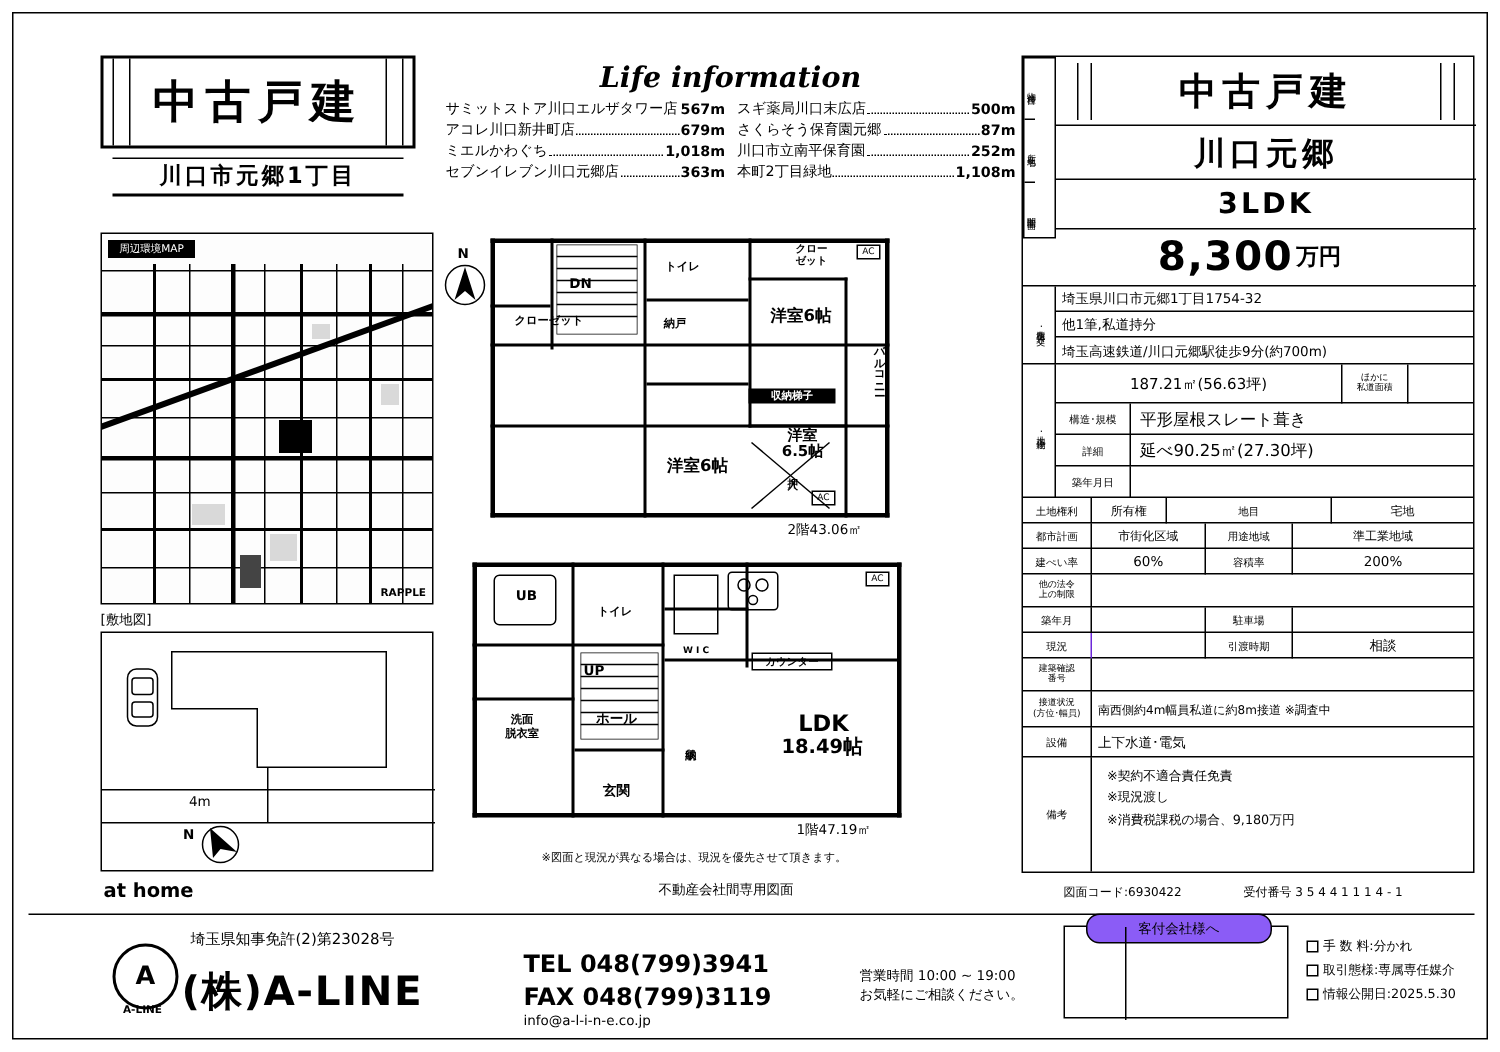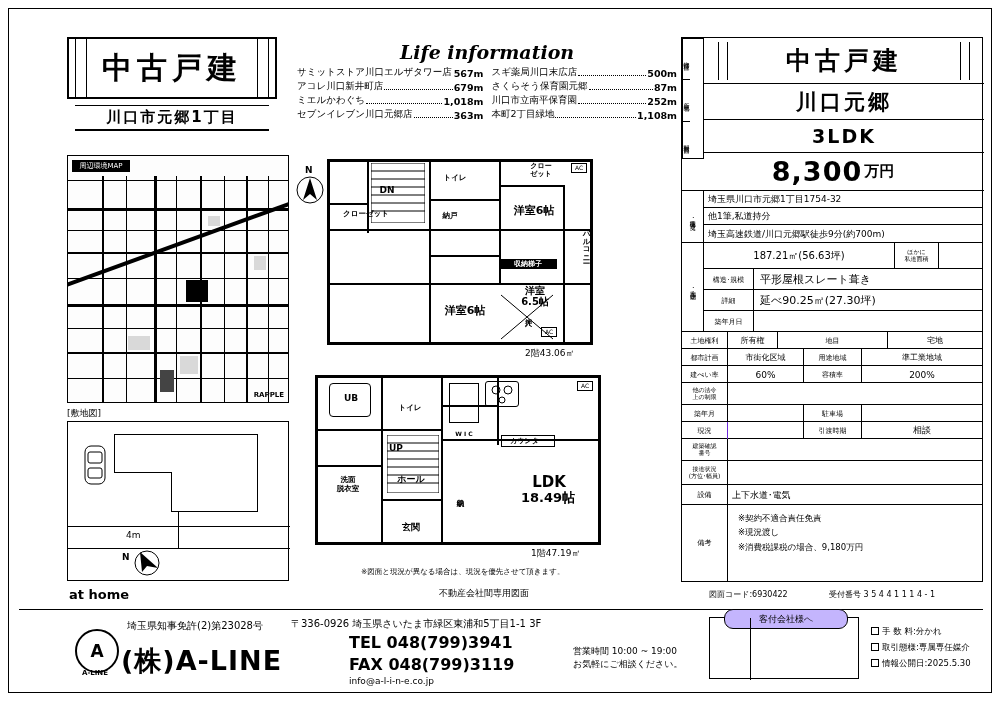--- a/index.html
+++ b/index.html
@@ -121,21 +121,21 @@
   #license{left:118px;top:610px;font-size:10px;}
   #addr{left:282px;top:608px;font-size:10px;}
   #tel{left:340px;top:624px;font-size:16px;font-weight:bold;}
   #fax{left:340px;top:646px;font-size:16px;font-weight:bold;}
   #mail{left:340px;top:667px;font-size:9px;}
   #hours{left:564px;top:636px;font-size:9px;line-height:1.4;}
 
   #stamp-box{left:700px;top:608px;width:150px;height:62px;}
   #stamp-head{
     position:absolute;left:14px;top:-9px;width:122px;height:18px;
-    border:1px solid #000;border-radius:9px;background:#c4b5fd;
+    border:1px solid #000;border-radius:9px;background:#8b5cf6;
     display:flex;align-items:center;justify-content:center;font-size:9px;
   }
   #stamp-div{position:absolute;left:40px;top:0;width:0;height:62px;border-left:1px solid #000;}
 
   #right-notes{left:862px;top:614px;width:120px;font-size:8.5px;line-height:1.9;}
   .note-line{display:flex;align-items:flex-start;}
   .note-sq{display:inline-block;width:6px;height:6px;border:1px solid #000;margin:4px 3px 0 0;flex:0 0 auto;}
 
   
   .mline{position:absolute;background:#000;}
@@ -303,20 +303,21 @@
       <div class="abs" style="left:180px;top:0;width:120px;height:17px;display:flex;align-items:center;justify-content:center;font-size:9px;">相談</div>
     </div>
 
     <div class="abs" style="left:0;top:401px;width:300px;height:22px;border-bottom:1px solid #000;">
       <div class="abs" style="left:0;top:0;width:46px;height:22px;border-right:1px solid #000;display:flex;align-items:center;justify-content:center;font-size:6px;text-align:center;line-height:1.1;">建築確認<br>番号</div>
       <div class="abs" style="left:46px;top:0;width:254px;height:22px;"></div>
     </div>
 
     <div class="abs" style="left:0;top:423px;width:300px;height:24px;border-bottom:1px solid #000;">
       <div class="abs" style="left:0;top:0;width:46px;height:24px;border-right:1px solid #000;display:flex;align-items:center;justify-content:center;font-size:6px;text-align:center;line-height:1.1;">接道状況<br>(方位･幅員)</div>
+      <div class="abs" style="left:46px;top:0;width:254px;height:24px;display:flex;align-items:center;padding-left:4px;font-size:8px;">南西側約4m幅員私道に約8m接道 ※調査中</div>
     </div>
 
     <div class="abs" style="left:0;top:447px;width:300px;height:20px;border-bottom:1px solid #000;">
       <div class="abs" style="left:0;top:0;width:46px;height:20px;border-right:1px solid #000;display:flex;align-items:center;justify-content:center;font-size:7px;">設備</div>
       <div class="abs" style="left:46px;top:0;width:254px;height:20px;display:flex;align-items:center;padding-left:4px;font-size:9px;">上下水道･電気</div>
     </div>
 
     <div class="abs" style="left:0;top:467px;width:300px;height:76px;">
       <div class="abs" style="left:0;top:0;width:46px;height:76px;border-right:1px solid #000;display:flex;align-items:center;justify-content:center;font-size:7px;">備考</div>
       <div class="abs" style="left:48px;top:0;width:254px;height:76px;padding:6px 0 0 8px;font-size:8.5px;line-height:1.7;white-space:pre-line;">※契約不適合責任免責
@@ -513,21 +514,20 @@
   <div class="abs" style="left:820px;top:580px;font-size:8px;">受付番号 3 5 4 4 1 1 1 4 - 1</div>
 
   <div class="abs" id="footer-line"></div>
 
   <div class="abs" id="logo">
     <div id="logo-circle">A</div>
     <div id="logo-text">A-LINE</div>
   </div>
   <div class="abs" id="license">埼玉県知事免許(2)第23028号</div>
   <div class="abs" id="company-name">(株)A-LINE</div>
-  <div class="abs" id="addr">〒336-0926 埼玉県さいたま市緑区東浦和5丁目1-1 3F</div>
   <div class="abs" id="tel">TEL 048(799)3941</div>
   <div class="abs" id="fax">FAX 048(799)3119</div>
   <div class="abs" id="mail">info@a-l-i-n-e.co.jp</div>
   <div class="abs" id="hours" style="white-space:pre-line;">営業時間 10:00 ~ 19:00
 お気軽にご相談ください。</div>
 
   <div class="abs bd" id="stamp-box">
     <div id="stamp-head">客付会社様へ</div>
     <div id="stamp-div"></div>
   </div>

